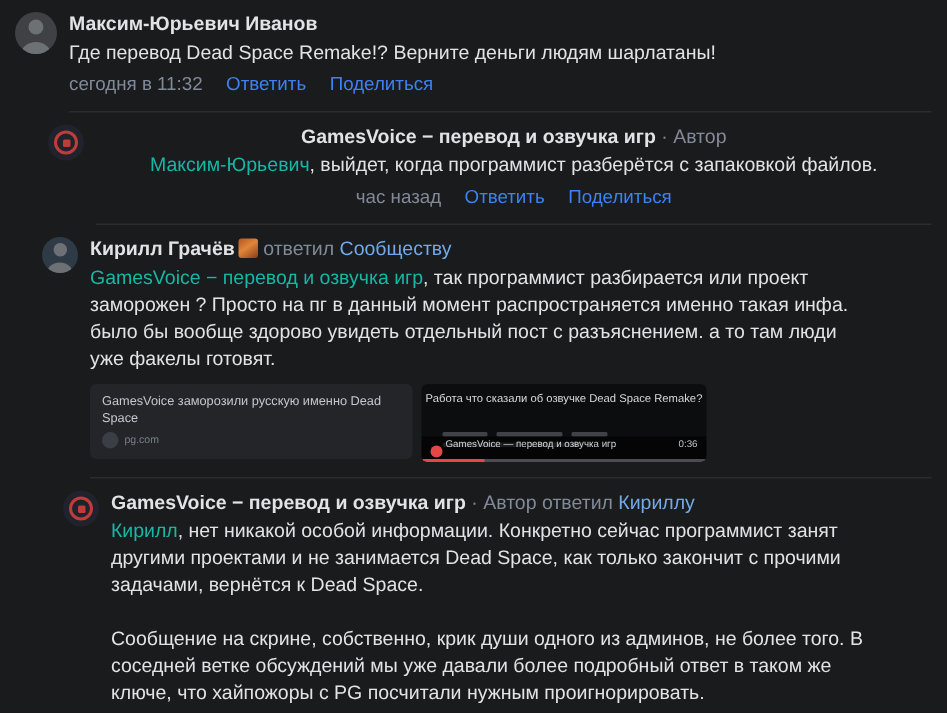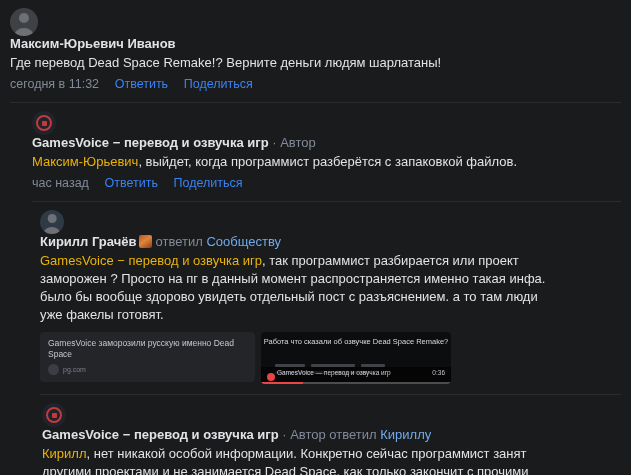--- a/index.html
+++ b/index.html
@@ -10,21 +10,21 @@
     overflow: hidden;
   }
   body {
     font-family: "Liberation Sans", sans-serif;
     font-size: 13px;
     color: #e1e3e6;
     -webkit-font-smoothing: antialiased;
   }
   .page { width: 631px; height: 475px; position: relative; background: #1a1b1d; }
 
-  .comment { display: flex; padding: 0 0 0 0; flex-direction: column; }
+  .comment { display: flex; padding: 0 0 0 0; }
   .comment-root { padding: 8px 10px 0 10px; }
   .avatar {
     flex: 0 0 auto;
     border-radius: 50%;
     background: #3f4145;
     position: relative;
     overflow: hidden;
   }
   .avatar.big { width: 28px; height: 28px; margin-right: 8px; }
   .avatar.small { width: 24px; height: 24px; margin-right: 8px; }
@@ -68,21 +68,21 @@
     display: inline-block; width: 13px; height: 13px;
     vertical-align: -2px; margin: 0 3px;
     background: linear-gradient(145deg,#b4541f 0%,#e0863c 45%,#8a3c12 100%);
     border-radius: 2px;
   }
 
   .text {
     color: #e1e3e6; font-size: 13px; line-height: 18px;
     white-space: pre-wrap; word-wrap: break-word;
   }
-  .mention { color: #eab308; }
+  .mention { color: #14b8a6; }
 
   .meta { margin-top: 4px; line-height: 16px; }
   .meta .time { color: #828a99; font-size: 12.5px; }
   .meta .act { color: #3b82f6; font-size: 12.5px; margin-left: 12px; }
 
   .attachments { display: flex; gap: 6px; margin: 8px 0 2px 0; }
   .att-card {
     width: 215px; height: 50px; background: #232529; border-radius: 4px;
     padding: 6px 8px; position: relative; overflow: hidden;
   }
@@ -146,40 +146,40 @@
       <div class="text">Где перевод Dead Space Remake!? Верните деньги людям шарлатаны!</div>
       <div class="meta">
         <span class="time">сегодня в 11:32</span>
         <span class="act">Ответить</span>
         <span class="act">Поделиться</span>
       </div>
       <div class="divider"></div>
     </div>
   </div>
 
-  <div class="comment" style="padding: 8px 10px 0 32px;">
+  <div class="comment" style="padding: 8px 10px 0 32px; text-align: center;">
     <div class="avatar small gv">
       <div class="ring"></div>
     </div>
     <div class="body-col">
       <div class="name-line">
         <span class="author-name">GamesVoice − перевод и озвучка игр</span>
         <span class="author-badge">· Автор</span>
       </div>
       <div class="text"><span class="mention">Максим-Юрьевич</span><span>, выйдет, когда программист разберётся с запаковкой файлов.</span></div>
       <div class="meta">
         <span class="time">час назад</span>
         <span class="act">Ответить</span>
         <span class="act">Поделиться</span>
       </div>
       <div class="divider"></div>
     </div>
   </div>
 
-  <div class="comment" style="padding: 8px 10px 0 28px; margin-left: 12px;">
+  <div class="comment" style="padding: 8px 10px 0 28px;">
     <div class="avatar small k">
       <div class="head"></div>
         <div class="body"></div>
     </div>
     <div class="body-col">
       <div class="name-line">
         <span class="author-name">Кирилл Грачёв</span><span class="rank-icon"></span><span class="reply-to-prefix">ответил</span>
         <span class="reply-to-link">Сообществу</span>
       </div>
       <div class="text"><span class="mention">GamesVoice − перевод и озвучка игр</span><span>, так программист разбирается или проект

